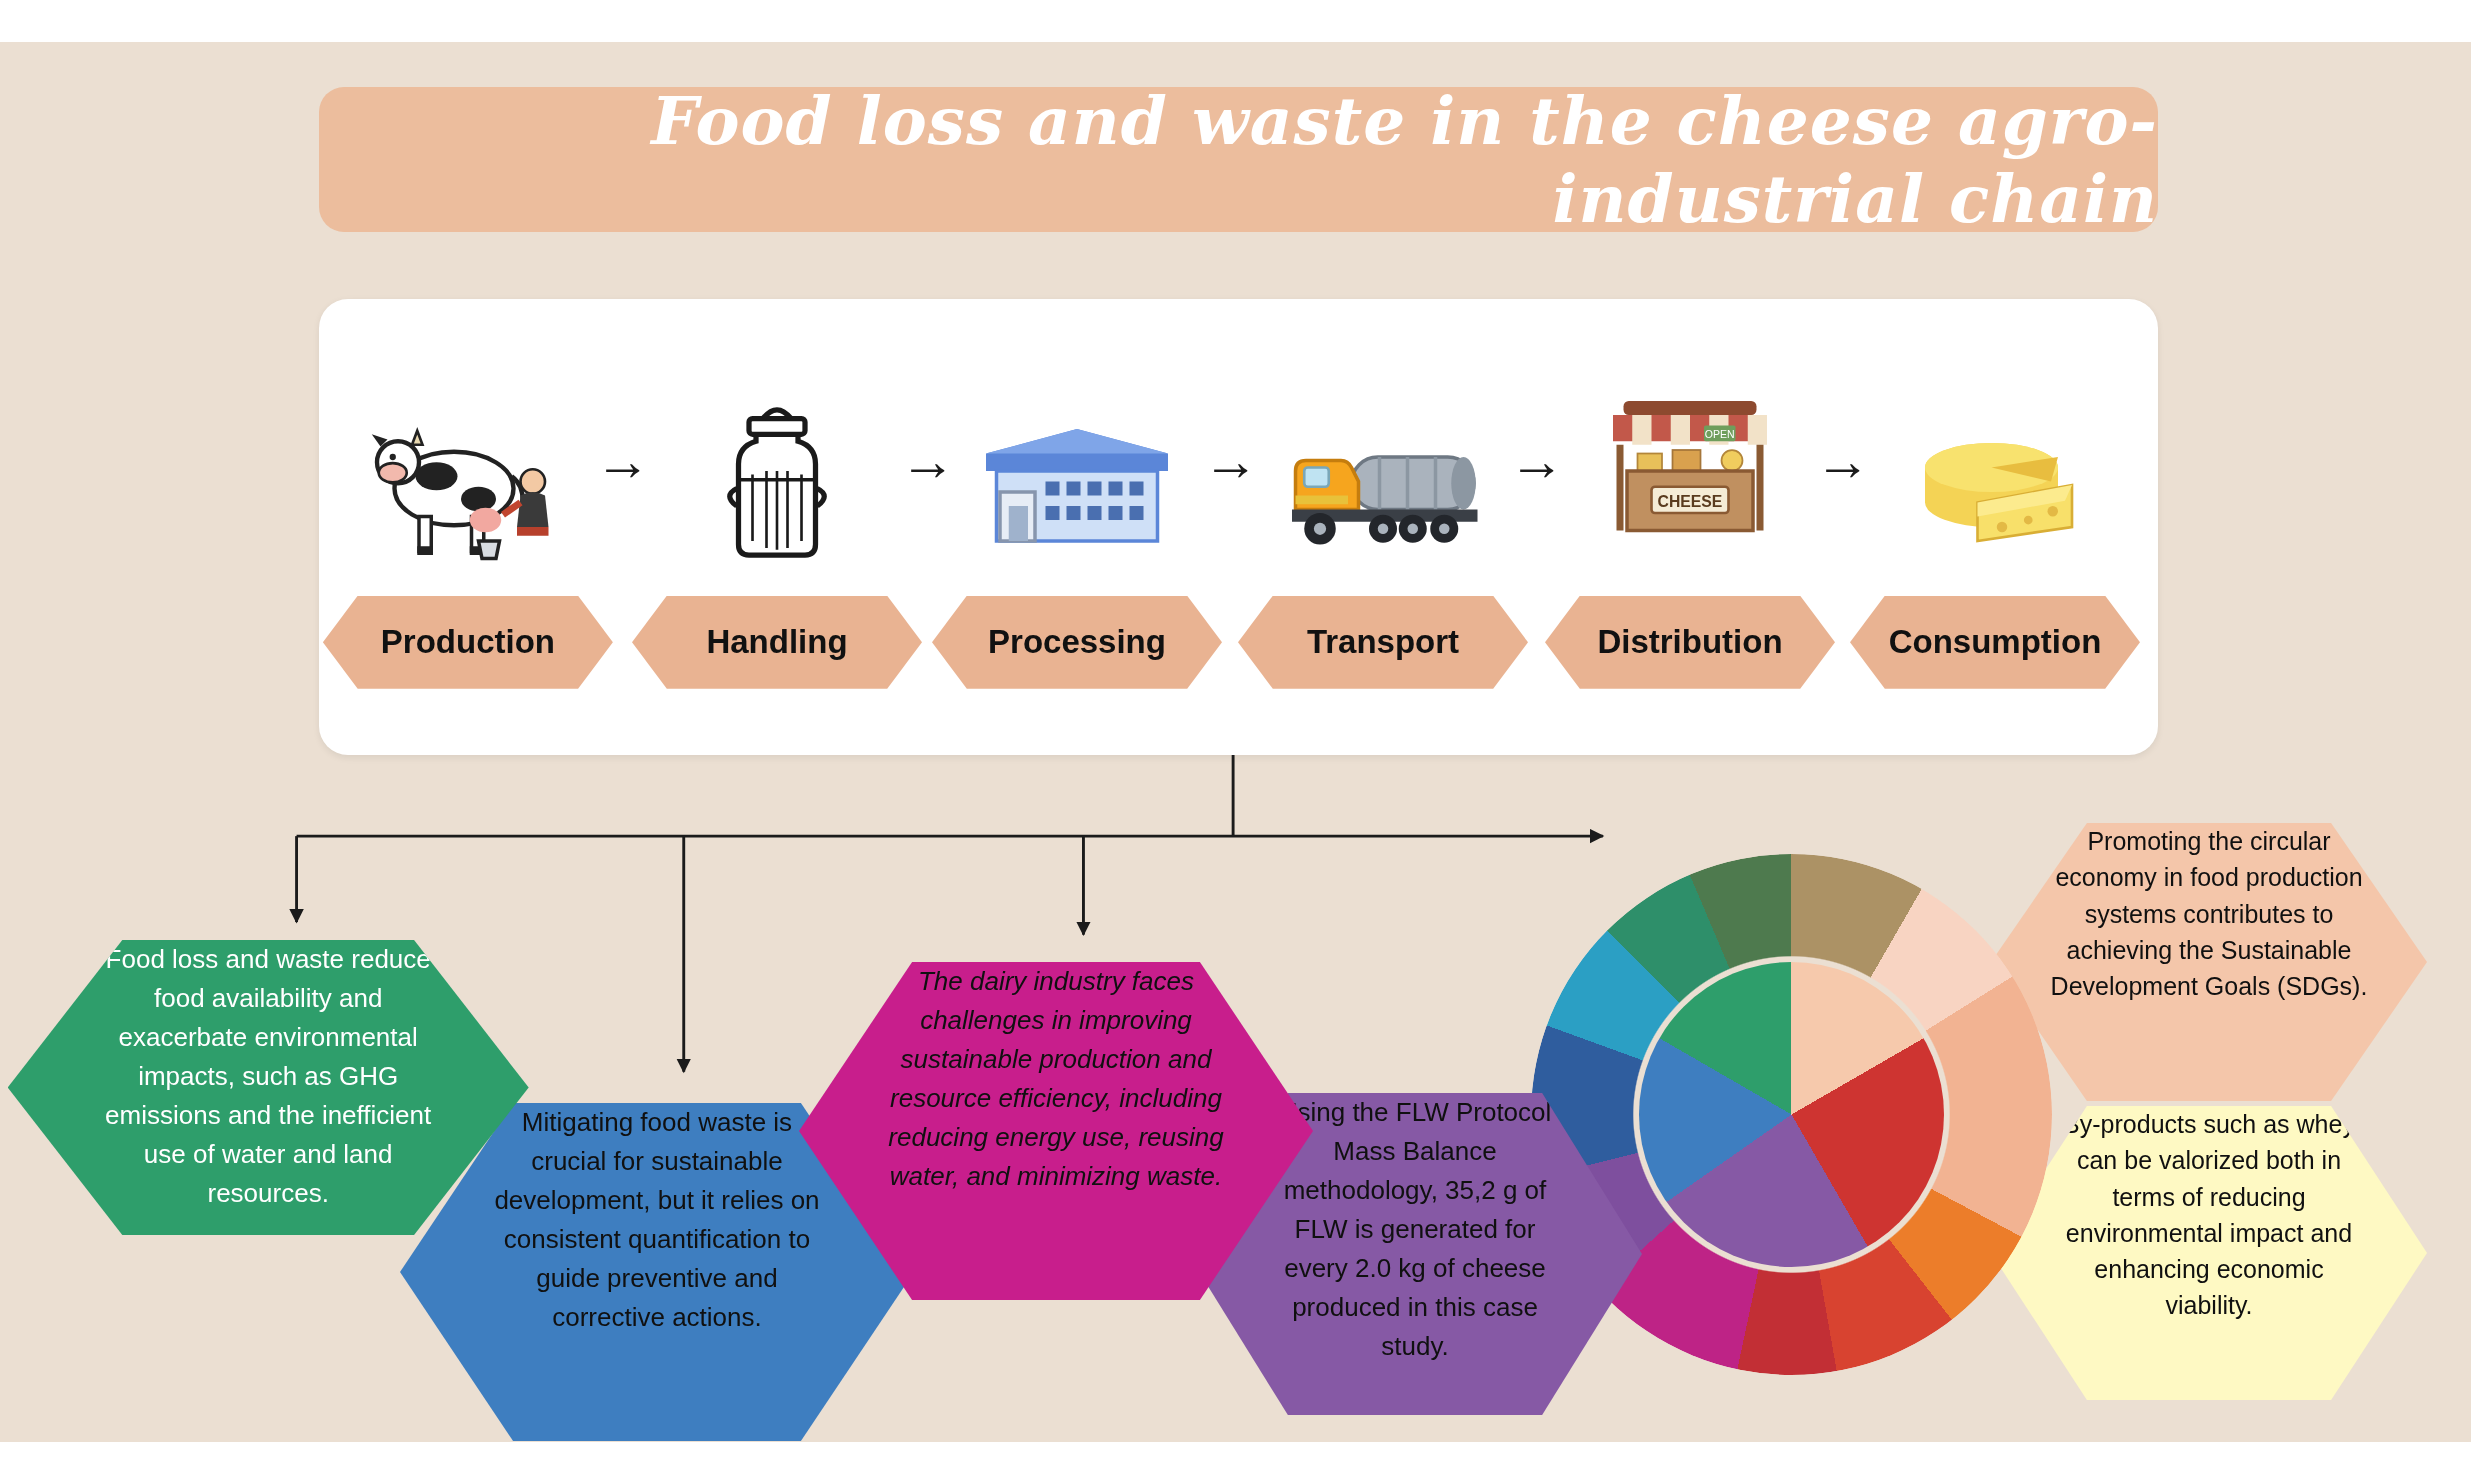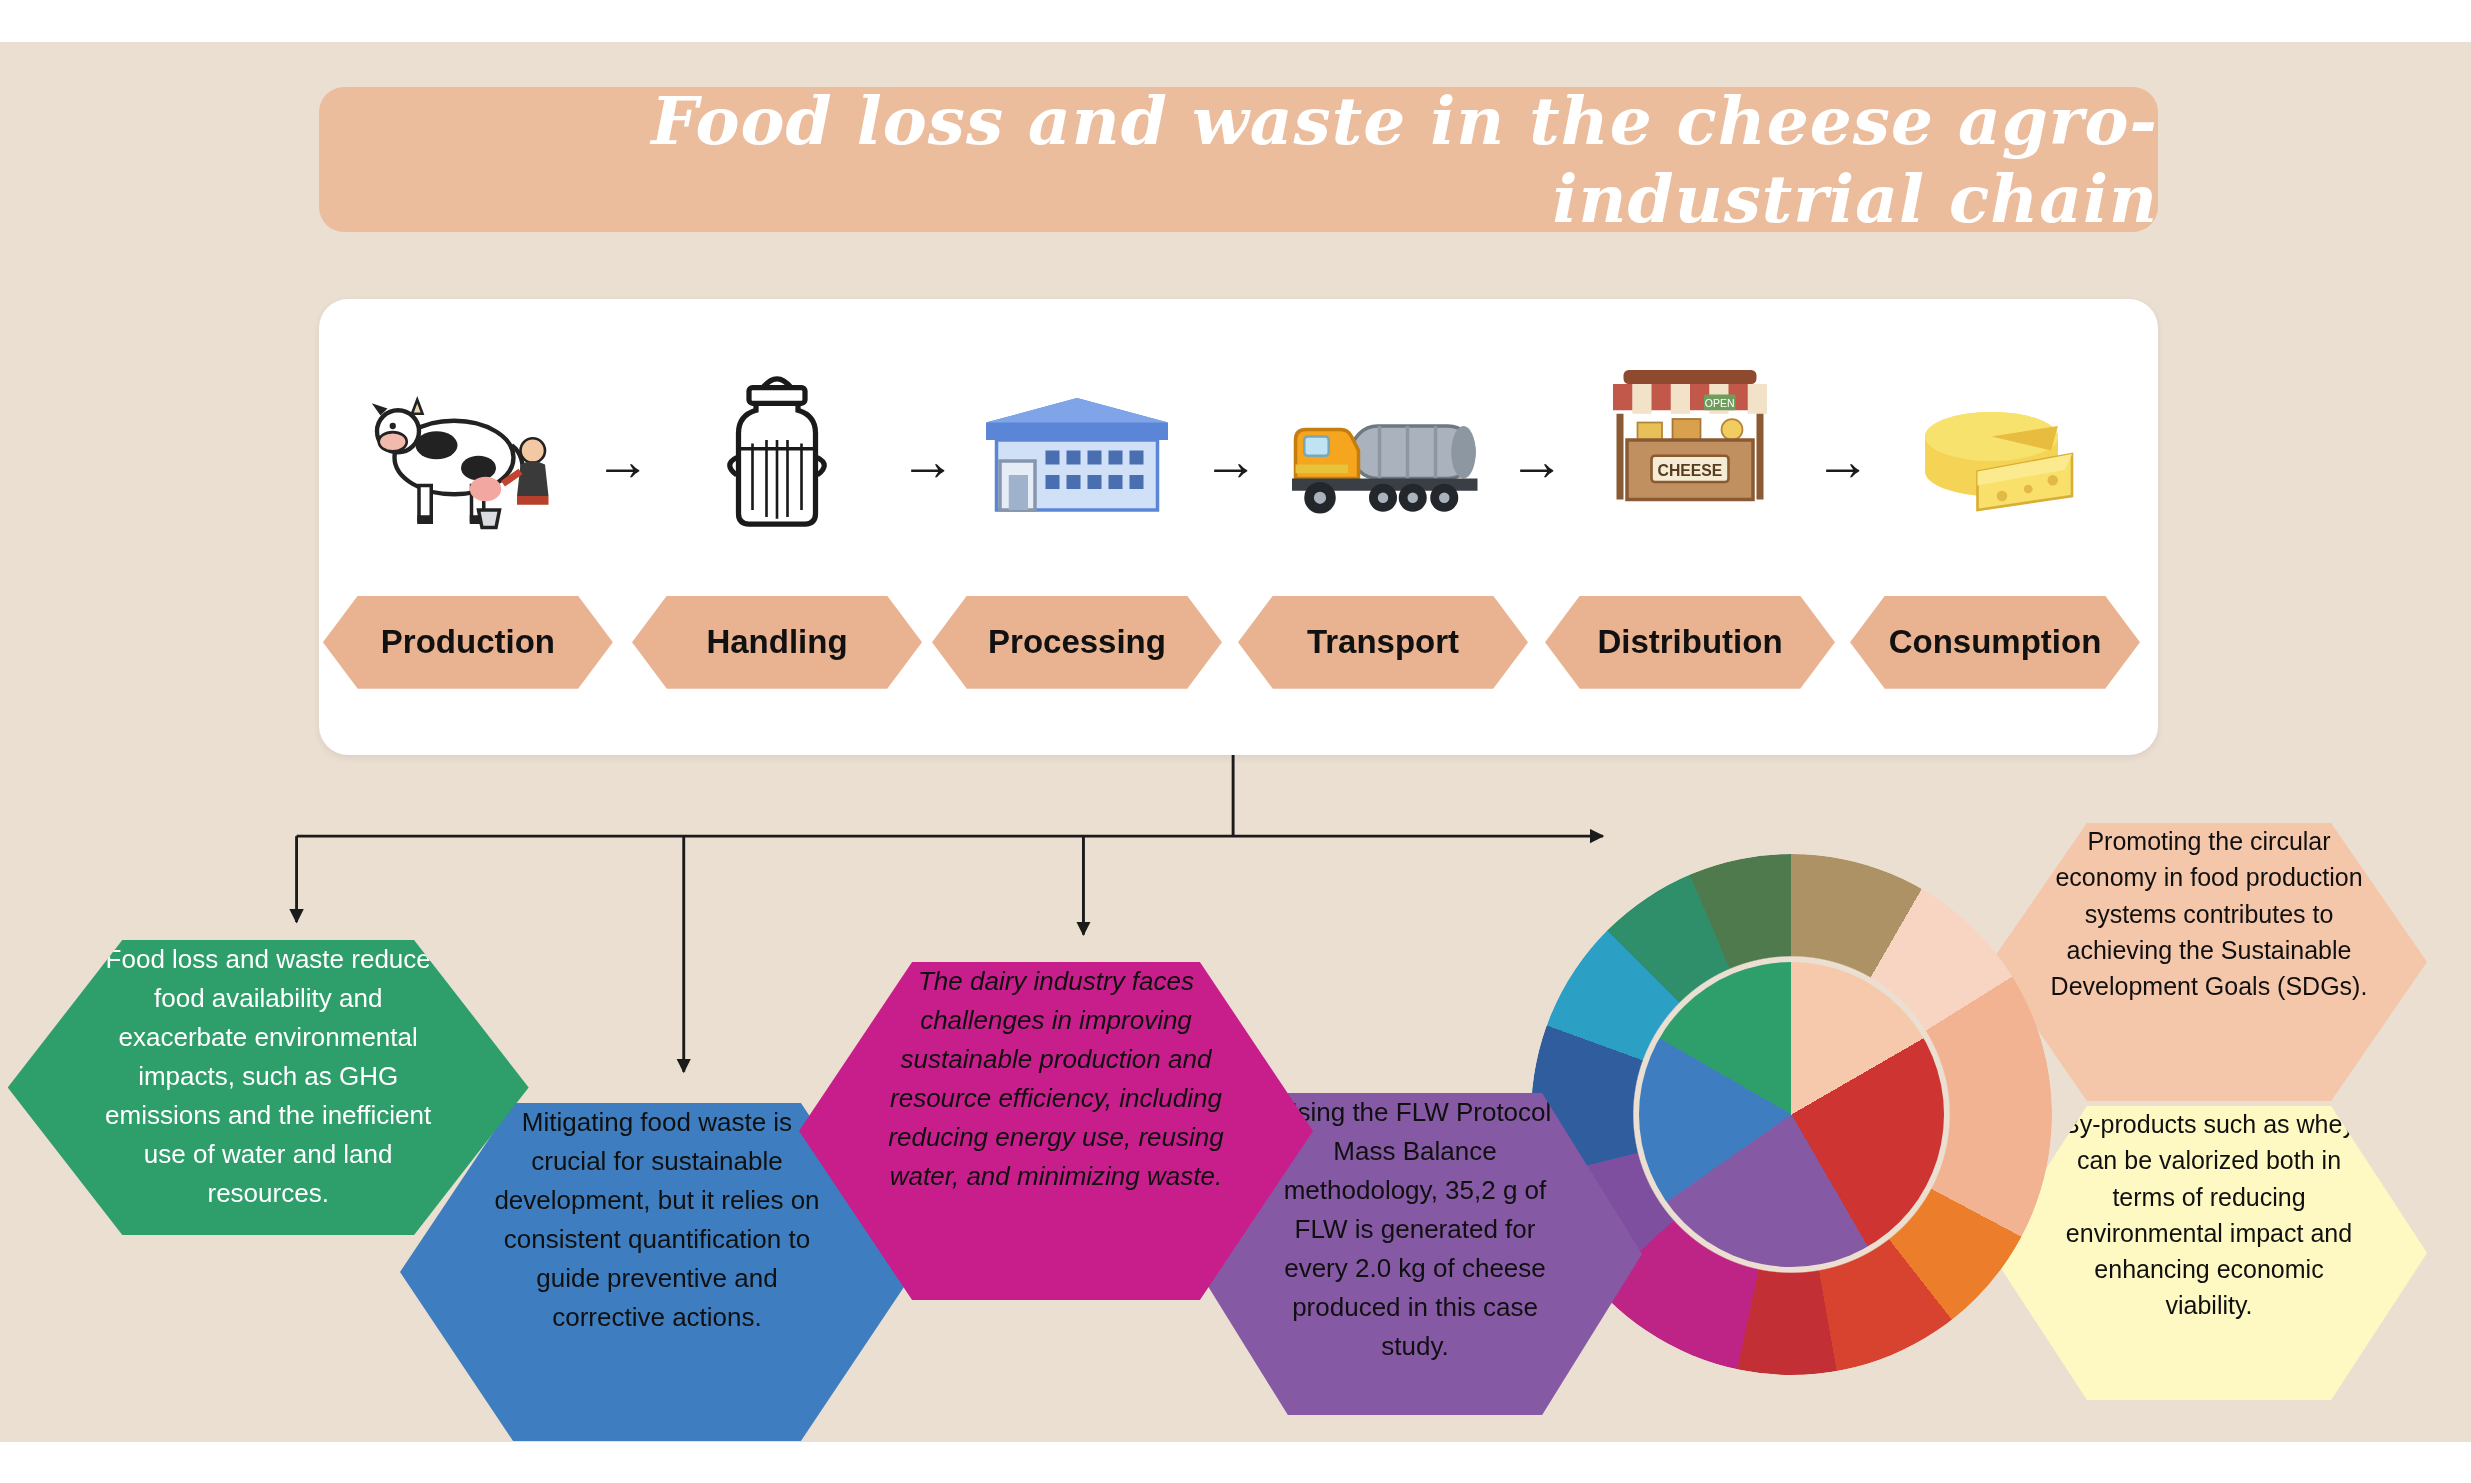--- a/index.html
+++ b/index.html
@@ -16,21 +16,21 @@
   .title-banner h1{
     margin:0;font-family:"DejaVu Serif", serif;font-style:italic;font-weight:700;
     font-size:66px;letter-spacing:1px;
   }
 
   .chain-box{
     position:absolute;left:319px;top:299px;width:1839px;height:456px;background:#ffffff;
     border-radius:29px;box-shadow:0 2.9px 7.7px rgba(0,0,0,0.07);
   }
   .stage{position:absolute;top:50px;width:290px;display:flex;flex-direction:column;align-items:center;}
-  .stage-icon{height:241px;width:222px;display:flex;align-items:flex-start;justify-content:center;}
+  .stage-icon{height:241px;width:222px;display:flex;align-items:flex-end;justify-content:center;}
   .stage-hex{
     margin-top:5.8px;width:290px;height:93px;
     clip-path:polygon(12% 0%,88% 0%,100% 50%,88% 100%,12% 100%,0% 50%);
     display:flex;align-items:center;justify-content:center;
     font-weight:bold;font-size:33px;color:#111;text-align:right;
   }
   .flow-arrow{position:absolute;top:129px;width:77px;text-align:center;font-size:56px;font-weight:bold;color:#1b1b1b;}
 
   .connectors{position:absolute;left:0;top:0;width:2472px;height:1483px;z-index:2;pointer-events:none;}
 

